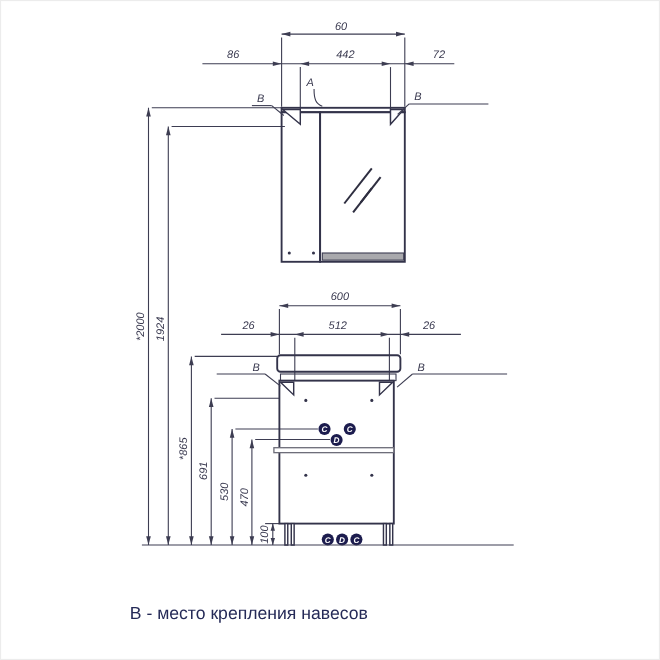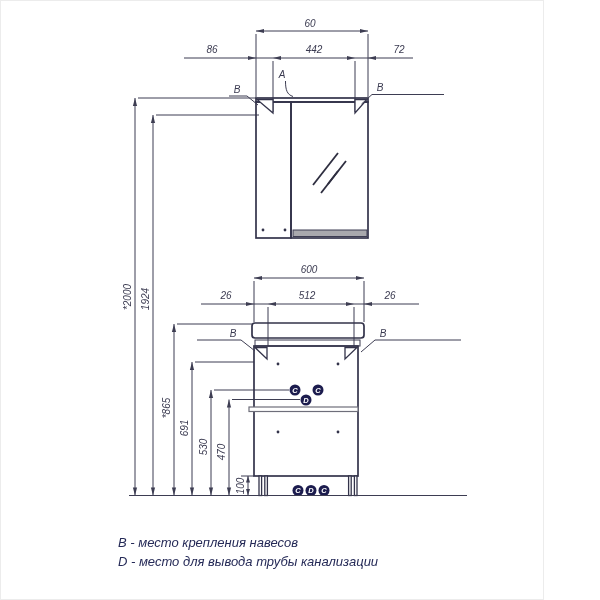--- a/index.html
+++ b/index.html
@@ -1,34 +1,34 @@
 <!DOCTYPE html>
 <html><head>
 <meta charset="utf-8">
 <style>
   html,body{margin:0;padding:0;background:#fff;}
   #stage{
-    position:relative;width:544px;height:600px;background:#ffffff;
+    position:relative;width:600px;height:600px;background:#ffffff;
     border:1px solid #ececec;box-sizing:border-box;overflow:hidden;
     font-family:"Liberation Sans",sans-serif;
   }
   svg{position:absolute;left:0;top:0;}
   .ln{stroke:#3d3d52;stroke-width:1;fill:none;}
   .ln2{stroke:#33334a;stroke-width:1.7;fill:none;}
   .arr{fill:#3d3d52;stroke:none;}
   .dimtxt{font-family:"Liberation Sans",sans-serif;font-style:italic;font-size:10px;fill:#3a3a50;text-anchor:middle;}
   .marker{fill:#1c1c4e;stroke:none;}
   .mtxt{font-family:"Liberation Sans",sans-serif;font-style:italic;font-weight:bold;font-size:7.5px;fill:#ffffff;text-anchor:middle;}
   .dot{fill:#33334a;stroke:none;}
   .grayfill{fill:#a9a9ad;stroke:#3d3d52;stroke-width:1;}
   .whitefill{fill:#ffffff;stroke:#33334a;stroke-width:1.3;}
   .divider{fill:#ffffff;stroke:#6e6e7a;stroke-width:1.2;}
   #legend{
-    position:absolute;left:117px;top:532px;
-    font-size:13px;line-height:19px;color:#252a57;font-style:italic;
+    position:absolute;left:117px;top:548px;
+    font-size:16px;line-height:19px;color:#252a57;
   }
 </style>
 </head>
 <body>
 
 <div id="stage">
 
 <svg width="600" height="600" viewBox="0 0 600 600">
 
   <g>
@@ -179,16 +179,15 @@
     <circle class="marker" cx="323" cy="489.5" r="5.5"></circle>
     <text class="mtxt" x="323" y="492.3">C</text>
   </g>
 
   <line class="ln" x1="128" y1="494.5" x2="466" y2="494.5" stroke-width="1.3"></line>
 
 </svg>
 
 <div id="legend">
   <div>B - место крепления навесов</div>
-  <div>D - место для вывода трубы канализации</div>
 </div>
 
 </div>
 
 </body></html>

